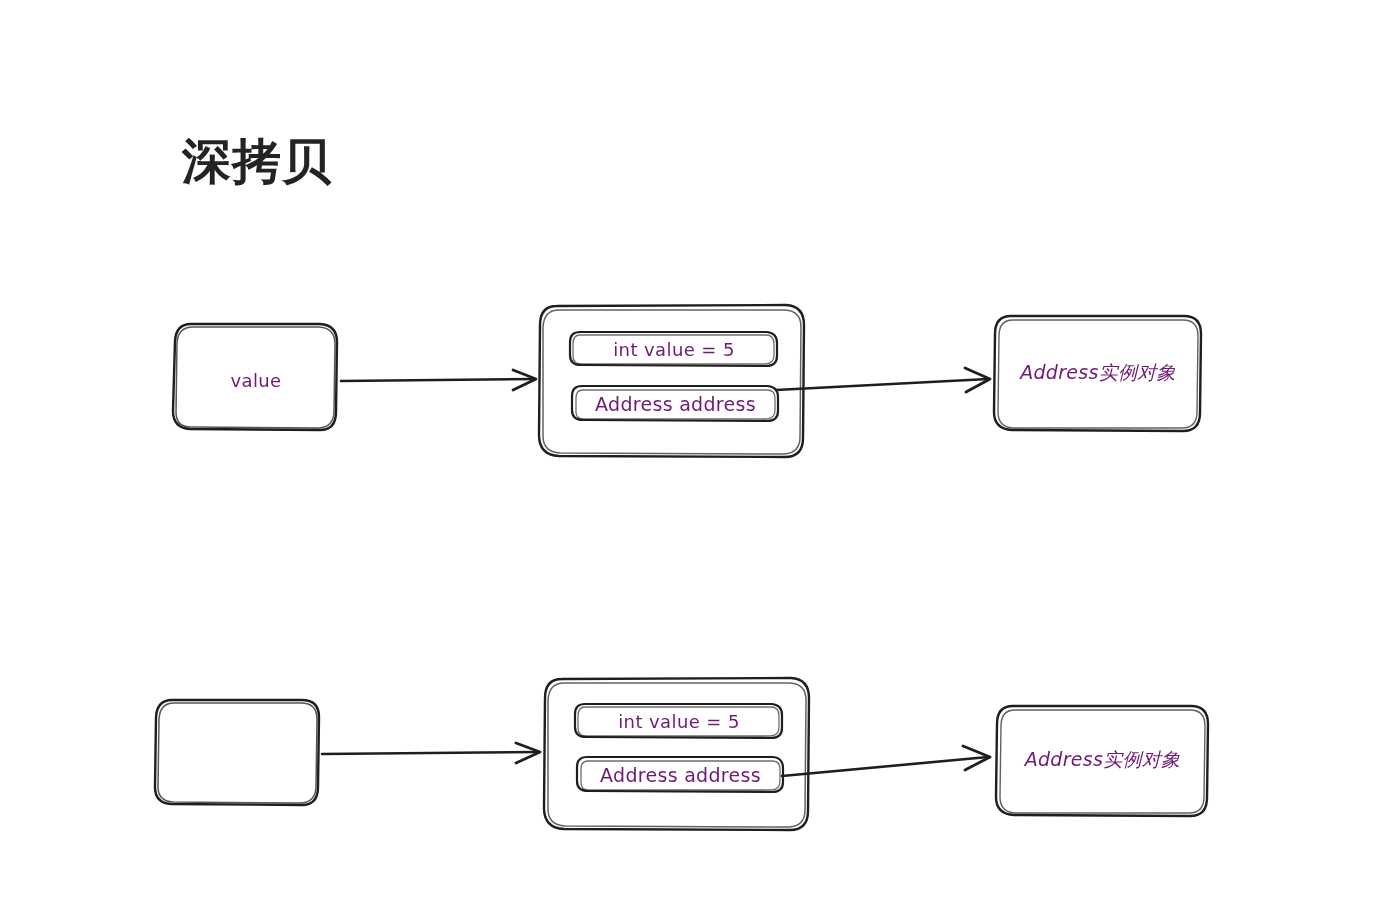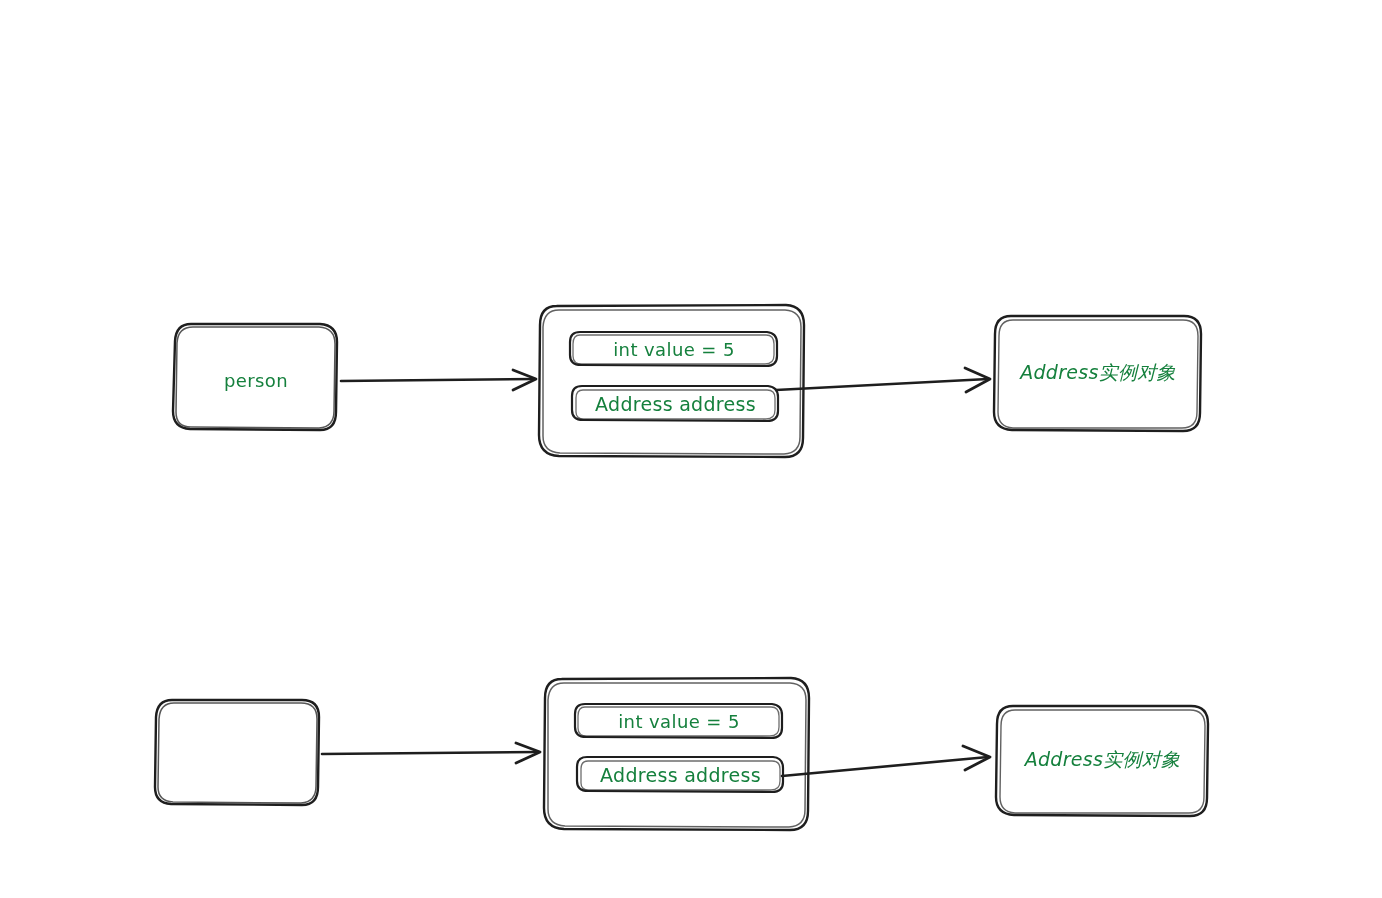--- a/index.html
+++ b/index.html
@@ -42,21 +42,21 @@
     line-height: 1;
     white-space: nowrap;
   }
 
   
   .nodelabel {
     position: absolute;
     display: flex;
     align-items: center;
     justify-content: center;
-    color: #15803d;
+    color: #701a75;
     white-space: nowrap;
     text-align: left;
   }
   .t-hand {
     font-family: "DejaVu Sans", sans-serif;
     font-size: 18px;
     letter-spacing: 0.4px;
   }
   .t-hand-slant {
     font-family: "DejaVu Sans", sans-serif;
@@ -144,22 +144,23 @@
     <g>
       <path d="M1013 706 Q997 706 997 724 L996 797 Q996 814 1014 815 L1190 816 Q1207 816 1207 798 L1208 724 Q1208 706 1191 706 L1013 706" stroke-width="2.4"></path>
       <path d="M1015 710 Q1001 710 1001 726 L1000 797 Q1000 812 1015 813 L1189 813 Q1204 813 1204 797 L1205 726 Q1205 710 1190 710 L1015 710" stroke-width="1.4" opacity="0.7"></path>
     </g>
 
   </g>
 </svg>
 
 <div class="stage">
 
+  <div class="title">深拷贝</div>
 
-  <div class="nodelabel t-hand" style="left:175px; top:356px; width:162px; height:48px;">person</div>
+  <div class="nodelabel t-hand" style="left:175px; top:356px; width:162px; height:48px;">value</div>
 
   <div class="nodelabel t-hand" style="left:570px; top:332px; width:208px; height:34px;">int value = 5</div>
 
   <div class="nodelabel t-hand-slant" style="left:572px; top:386px; width:207px; height:35px;">Address address</div>
 
   <div class="nodelabel t-cjk" style="left:995px; top:349px; width:206px; height:48px;">Address实例对象</div>
 
 
   <div class="nodelabel t-hand" style="left:575px; top:704px; width:208px; height:34px;">int value = 5</div>
 

